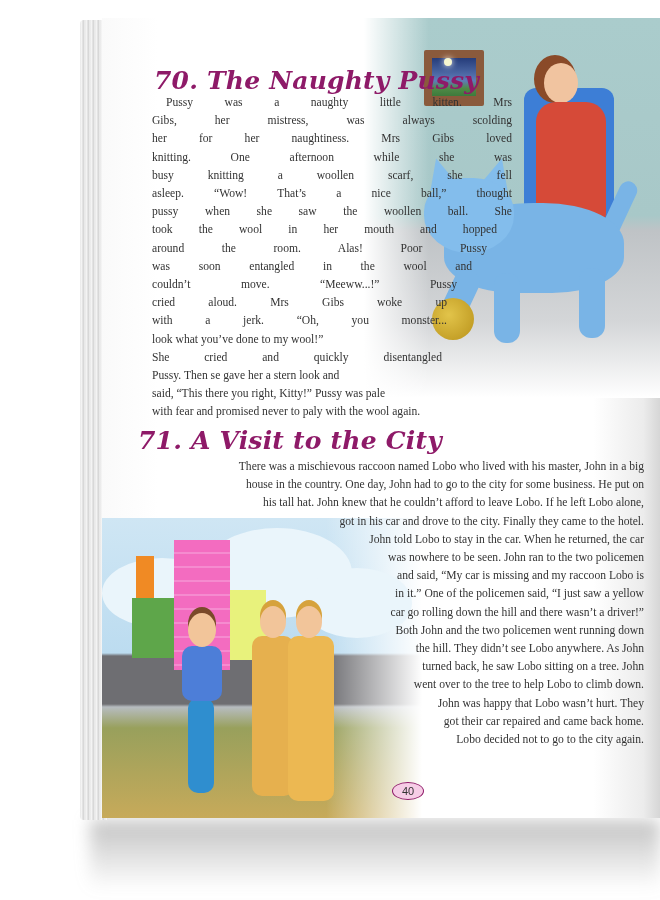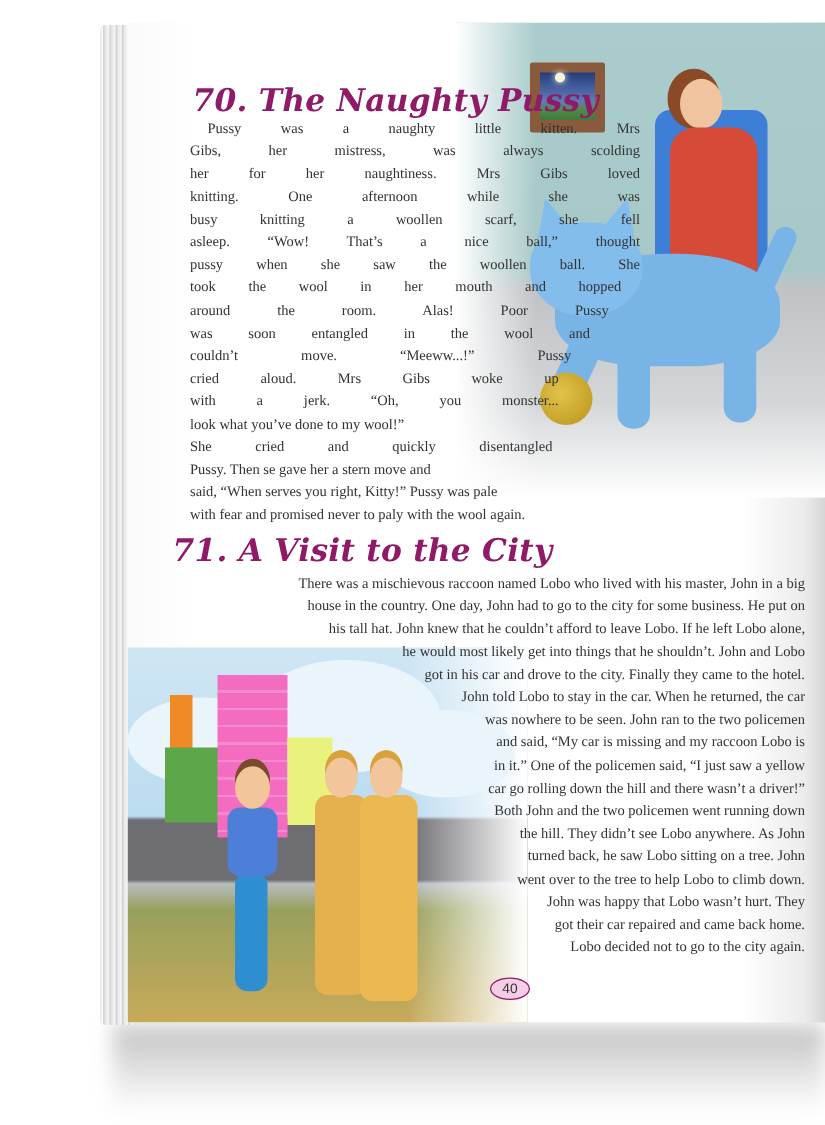--- a/index.html
+++ b/index.html
@@ -190,31 +190,30 @@
     <span class="line j" style="width:360px;">asleep. “Wow! That’s a nice ball,” thought</span>
     <span class="line j" style="width:360px;">pussy when she saw the woollen ball. She</span>
     <span class="line j" style="width:345px;">took the wool in her mouth and hopped</span>
     <span class="line j" style="width:335px;">around the room. Alas! Poor Pussy</span>
     <span class="line j" style="width:320px;">was soon entangled in the wool and</span>
     <span class="line j" style="width:305px;">couldn’t move. “Meeww...!” Pussy</span>
     <span class="line j" style="width:295px;">cried aloud. Mrs Gibs woke up</span>
     <span class="line j" style="width:295px;">with a jerk. “Oh, you monster...</span>
     <span class="line">look what you’ve done to my wool!”</span>
     <span class="line j" style="width:290px;">She cried and quickly disentangled</span>
-    <span class="line">Pussy. Then se gave her a stern move and</span>
-    <span class="line">said, “When serves you right, Kitty!” Pussy was pale</span>
+    <span class="line">Pussy. Then se gave her a stern look and</span>
+    <span class="line">said, “This there you right, Kitty!” Pussy was pale</span>
     <span class="line">with fear and promised never to paly with the wool again.</span>
   </div>
 
   <h2 class="title t71">71. A Visit to the City</h2>
   <div class="story story2">
     <span class="line">There was a mischievous raccoon named Lobo who lived with his master, John in a big</span>
     <span class="line">house in the country. One day, John had to go to the city for some business. He put on</span>
     <span class="line">his tall hat. John  knew that he couldn’t afford to leave Lobo. If he left Lobo alone,</span>
-    <span class="line">he would most likely get into things that he shouldn’t. John and Lobo</span>
     <span class="line">got in his car and drove to the city. Finally they came to the hotel.</span>
     <span class="line">John told Lobo to stay in the car. When he returned, the car</span>
     <span class="line">was nowhere to be seen. John ran to the  two policemen</span>
     <span class="line">and said, “My car is missing and my raccoon Lobo is</span>
     <span class="line">in it.” One of the policemen said, “I just saw a yellow</span>
     <span class="line">car go rolling down the hill and there wasn’t a driver!”</span>
     <span class="line">Both John and the two policemen went running down</span>
     <span class="line">the hill. They didn’t see Lobo anywhere. As John</span>
     <span class="line">turned back, he saw Lobo sitting on a tree. John</span>
     <span class="line">went over to the tree to help Lobo to climb down.</span>

